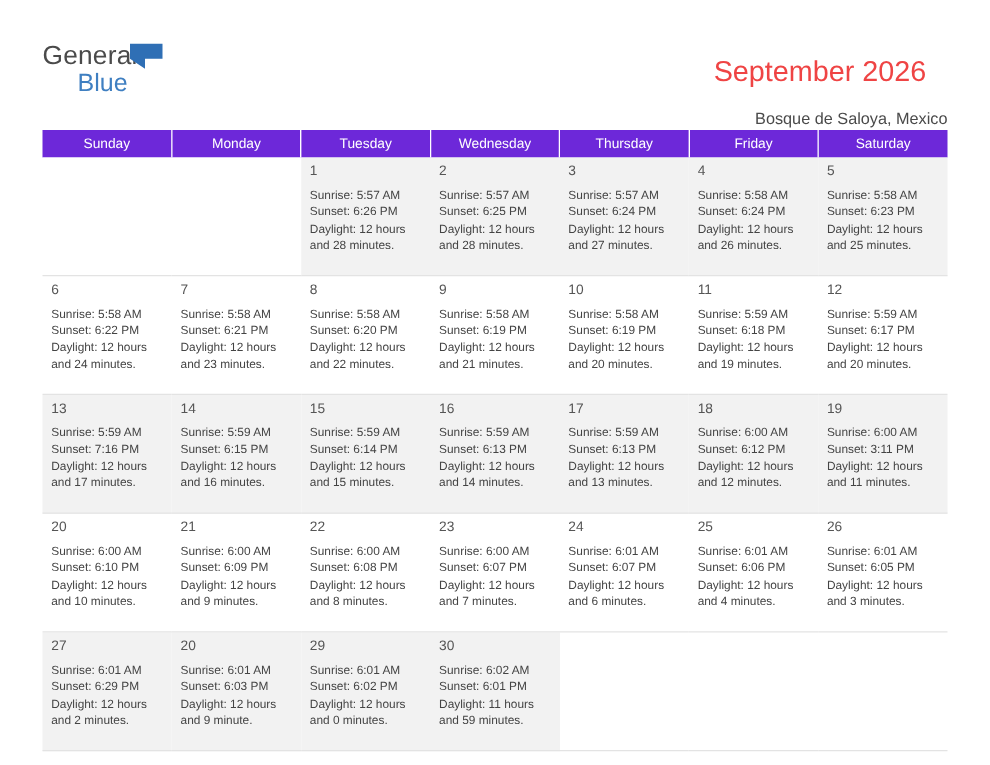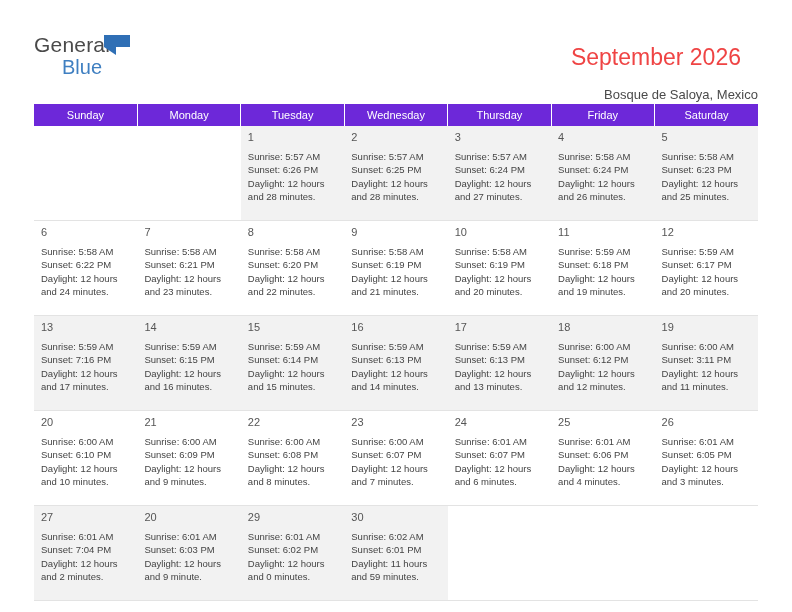--- a/index.html
+++ b/index.html
@@ -340,21 +340,21 @@
             <span class="info-line">Sunrise: 6:01 AM</span>
             <span class="info-line">Sunset: 6:05 PM</span>
             <span class="info-line">Daylight: 12 hours</span>
             <span class="info-line">and 3 minutes.</span>
           </td>
         </tr>
         <tr class="shaded">
           <td>
             <span class="daynum">27</span>
             <span class="info-line">Sunrise: 6:01 AM</span>
-            <span class="info-line">Sunset: 7:04 PM</span>
+            <span class="info-line">Sunset: 6:29 PM</span>
             <span class="info-line">Daylight: 12 hours</span>
             <span class="info-line">and 2 minutes.</span>
           </td>
           <td>
             <span class="daynum">20</span>
             <span class="info-line">Sunrise: 6:01 AM</span>
             <span class="info-line">Sunset: 6:03 PM</span>
             <span class="info-line">Daylight: 12 hours</span>
             <span class="info-line">and 9 minute.</span>
           </td>

